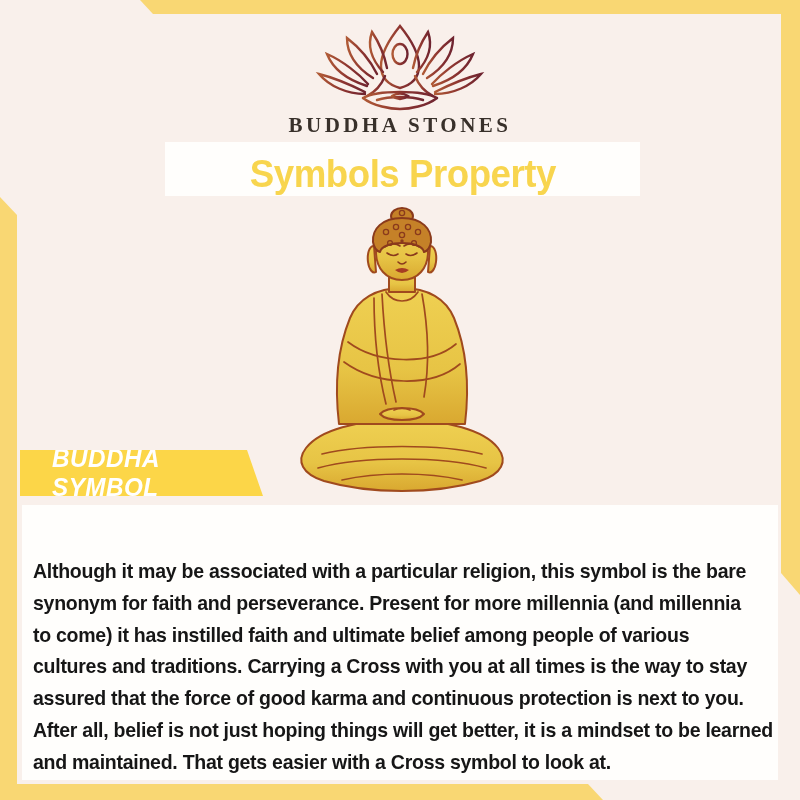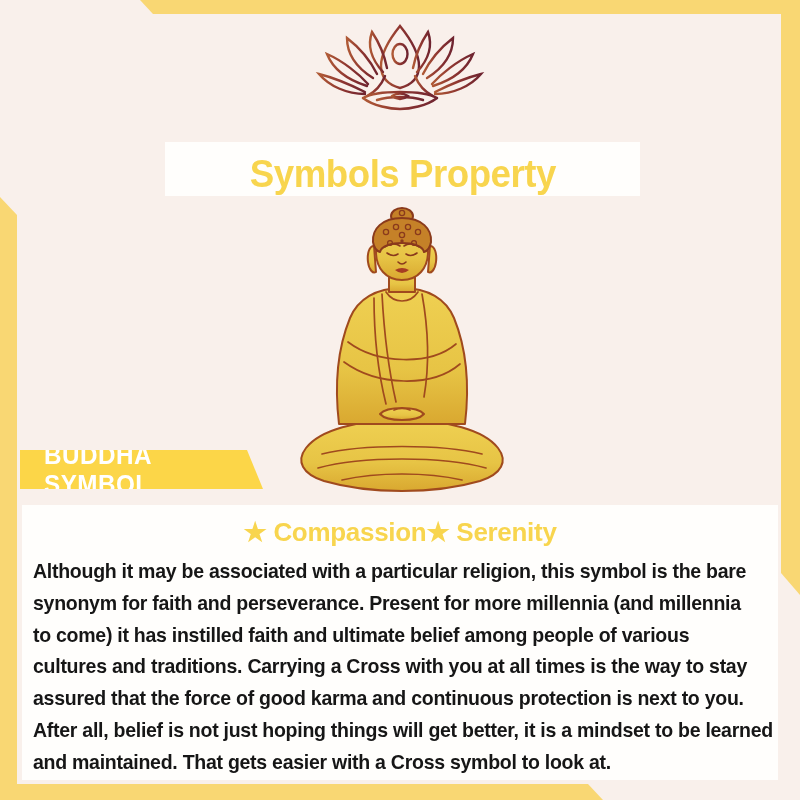--- a/index.html
+++ b/index.html
@@ -37,25 +37,25 @@
   }
   .title-text {
     font-size:39px; font-weight:700; letter-spacing:-0.5px;
     color: var(--title-yellow, #f8d54e);
     transform: scaleX(0.94);
   }
   
   .buddha { position:absolute; left:282px; top:202px; width:240px; height:300px; }
   
   .label-banner {
-    position:absolute; left:20px; top:450px; width:243px; height:39px;
+    position:absolute; left:20px; top:450px; width:243px; height:46px;
     background: var(--banner-yellow, #fcd648);
     clip-path: polygon(0 0, calc(100% - 16px) 0, 100% 100%, 0 100%);
     display:flex; align-items:center;
-    padding-left:24px; box-sizing:border-box;
+    padding-left:32px; box-sizing:border-box;font-style:italic;
   }
   .label-text { color:#fff; font-size:25px; font-weight:600; letter-spacing:0.5px;
                 transform: scaleX(0.97); transform-origin:0 50%; }
   
   .content-panel {
     position:absolute; left:22px; top:505px; width:756px; height:275px;
     background: var(--panel-white, #fffefc);
   }
   .subtitle {
     position:absolute; top:12px; left:0; width:100%;
@@ -111,20 +111,21 @@
       <path d="M112 64 C128 54 138 40 138 24 C125 34 114 48 108 60"></path>
 
       <path d="M52 72 C33 66 18 55 12 40 C28 47 44 60 53 70"></path>
       <path d="M118 72 C137 66 152 55 158 40 C142 47 126 60 117 70"></path>
 
       <path d="M50 80 C32 80 14 72 4 60 C20 64 38 72 50 78"></path>
       <path d="M120 80 C138 80 156 72 166 60 C150 64 132 72 120 78"></path>
     </g>
   </svg>
 
+  <div class="brand-name">BUDDHA STONES</div>
 
   <div class="title-box">
     <div class="title-text">Symbols Property</div>
   </div>
 
   <svg class="buddha" viewBox="0 0 240 300">
     <defs>
       <linearGradient id="gold" x1="0" y1="0" x2="0" y2="1">
         <stop offset="0" stop-color="#efd052"></stop>
         <stop offset="0.6" stop-color="#e7c445"></stop>
@@ -184,21 +185,20 @@
       <path d="M36 266 C80 254 160 254 204 266"></path>
       <path d="M60 278 C95 270 145 270 180 278"></path>
     </g>
   </svg>
 
   <div class="label-banner">
     <span class="label-text">BUDDHA SYMBOL</span>
   </div>
 
   <div class="content-panel">
-    <div class="subtitle">★ Compassion★ Serenity</div>
     <div class="body-copy">
       <div class="body-line">Although it may be associated with a particular religion, this symbol is the bare</div>
       <div class="body-line">synonym for faith and perseverance. Present for more millennia (and millennia</div>
       <div class="body-line">to come) it has instilled faith and ultimate belief among people of various</div>
       <div class="body-line">cultures and traditions. Carrying a Cross with you at all times is the way to stay</div>
       <div class="body-line">assured that the force of good karma and continuous protection is next to you.</div>
       <div class="body-line">After all, belief is not just hoping things will get better, it is a mindset to be learned</div>
       <div class="body-line">and maintained. That gets easier with a Cross symbol to look at.</div>
     </div>
   </div>

